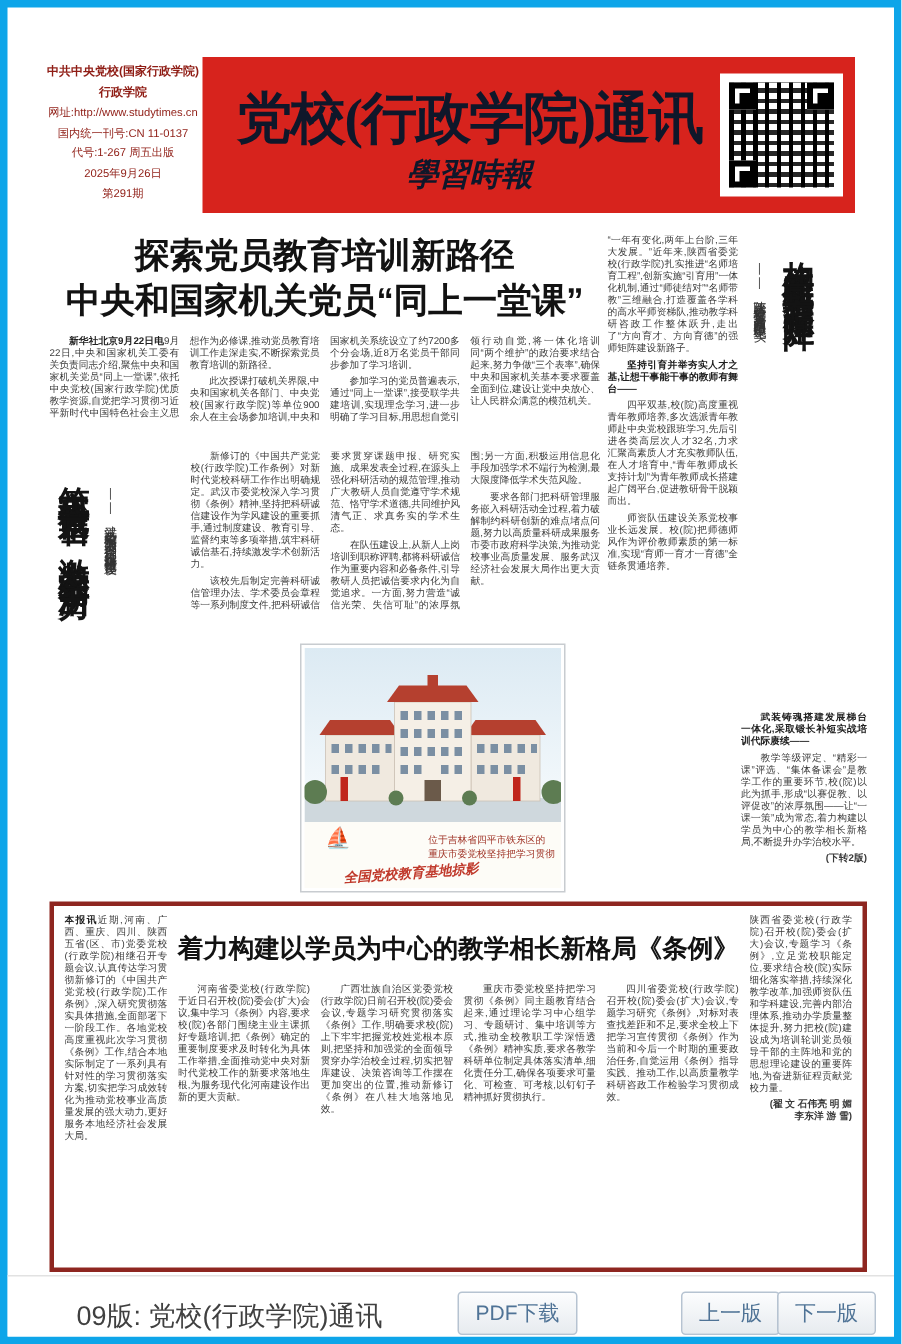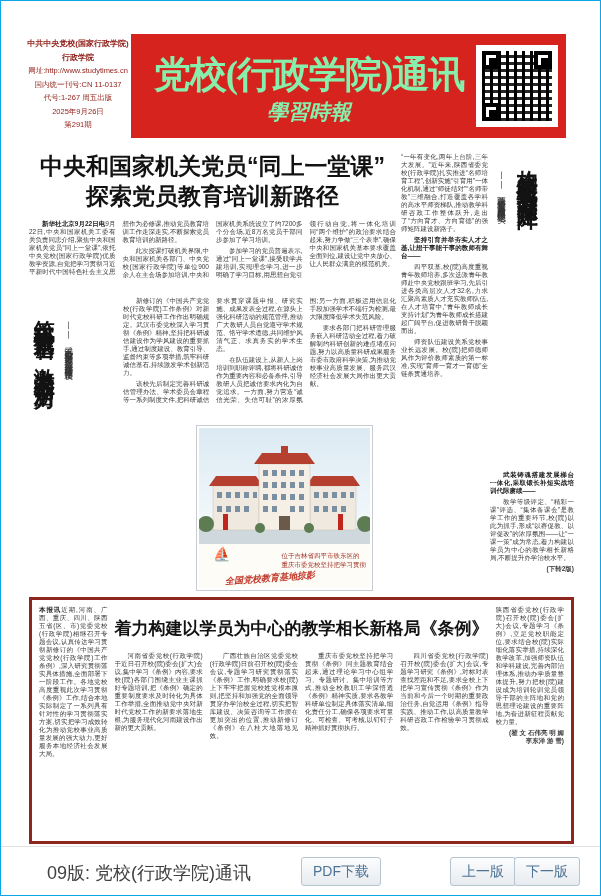--- a/index.html
+++ b/index.html
@@ -1,26 +1,26 @@
 <!DOCTYPE html>
 <html><head>
 <meta charset="utf-8">
 <style>
   * { margin:0; padding:0; box-sizing:border-box; }
   body { background:#fff; font-family:"Liberation Sans", sans-serif; }
   .page { position:relative; width:601px; height:896px; background:#fff;
-          border:1px solid #0ea5e9; overflow:hidden; }
+          border:5px solid #0ea5e9; overflow:hidden; }
 
   
   .info { position:absolute; left:24px; top:36px; width:106px; height:100px;
           color:#8f1d15; font-size:7.5px; line-height:13.5px; text-align:center;
           white-space:nowrap; overflow:hidden; }
   .info .b { font-weight:bold; font-size:8px; }
   .band { position:absolute; left:130px; top:33px; width:435px; height:104px;
-          background:#d7231d; color:#86efac; }
+          background:#d7231d; color:#0f172a; }
   .mast-title { position:absolute; left:8px; top:16px; width:340px; text-align:center;
           font-size:37px; font-weight:900; letter-spacing:-1px;
           font-family:"Liberation Serif", serif; }
   .mast-sub { position:absolute; left:8px; top:64px; width:340px; text-align:center;
           font-size:21px; font-weight:bold; font-style:italic;
           font-family:"DejaVu Serif", serif; }
   .qr-box { position:absolute; right:8px; top:11px; width:82px; height:82px;
           background:#fff; padding:6px; }
   .qr { position:relative; width:70px; height:70px; background:#fff;
         background-image:
@@ -112,22 +112,22 @@
     <div class="qr-box">
       <div class="qr">
         <div class="f f1"></div>
         <div class="f f2"></div>
         <div class="f f3"></div>
       </div>
     </div>
   </div>
 
   <div class="headline-main">
+    <div>探索党员教育培训新路径</div>
     <div>中央和国家机关党员“同上一堂课”</div>
-    <div>探索党员教育培训新路径</div>
   </div>
   <div class="main-body small-text cols4">
     <p><strong>新华社北京9月22日电</strong><span>9月22日,中央和国家机关工委有关负责同志介绍,聚焦中央和国家机关党员“同上一堂课”,依托中央党校(国家行政学院)优质教学资源,自觉把学习贯彻习近平新时代中国特色社会主义思想作为必修课,推动党员教育培训工作走深走实,不断探索党员教育培训的新路径。</span></p>
   <p>此次授课打破机关界限,中央和国家机关各部门、中央党校(国家行政学院)等单位900余人在主会场参加培训,中央和国家机关系统设立了约7200多个分会场,近8万名党员干部同步参加了学习培训。</p>
       <p>参加学习的党员普遍表示,通过“同上一堂课”,接受联学共建培训,实现理念学习,进一步明确了学习目标,用思想自觉引领行动自觉,将一体化培训同“两个维护”的政治要求结合起来,努力争做“三个表率”,确保中央和国家机关基本要求覆盖全面到位,建设让党中央放心、让人民群众满意的模范机关。</p>
     </div>
 
   <div class="vhead vhead-left">
     <div class="vsub">——武汉市委党校深入学习贯彻《条例》扎实推进科研诚信建设</div>
     <div class="vtitle">筑牢科研诚信基石　激发学术创新活力</div>

